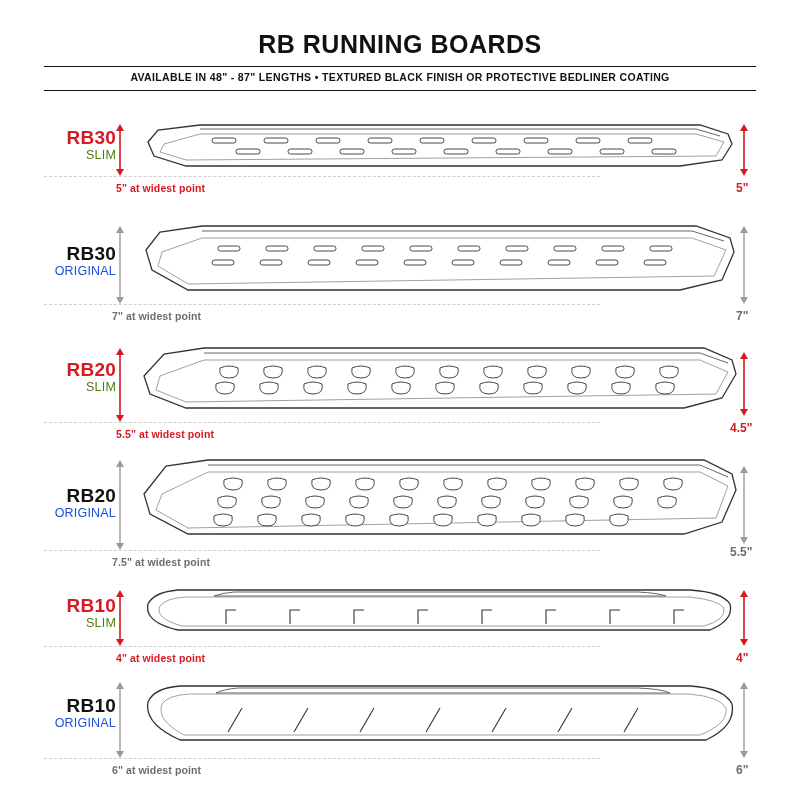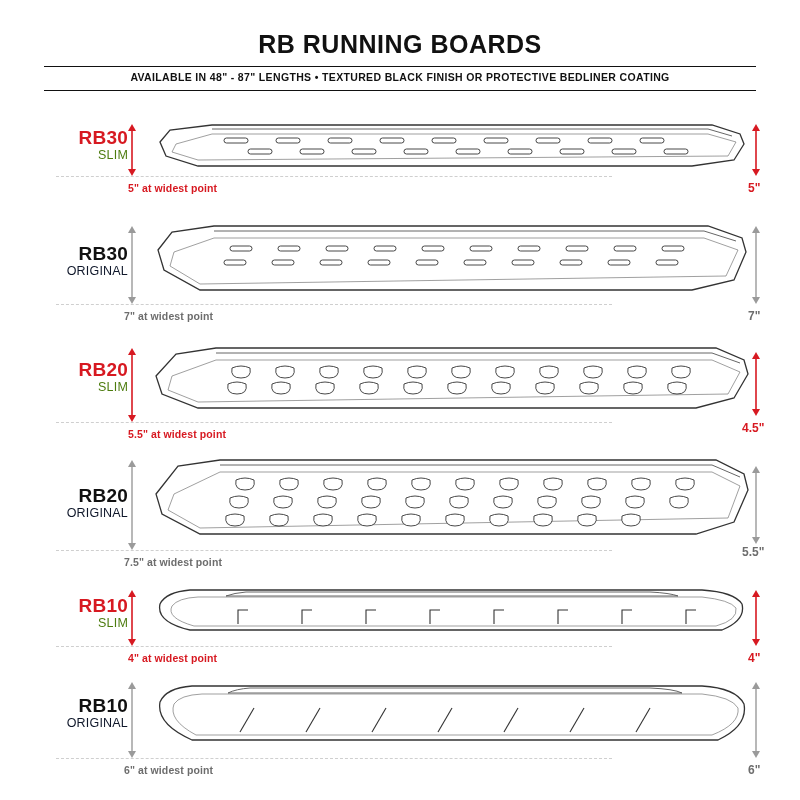--- a/index.html
+++ b/index.html
@@ -62,21 +62,21 @@
     position: absolute;
     left: 44px;
     right: 44px;
     top: 90px;
     border-top: 1px solid #111111;
   }
 
   
   .row {
     position: absolute;
-    left: 12px;
+    left: 0;
     width: 644px;
     text-decoration: underline;
   }
   .row-sep {
     position: absolute;
     left: 44px;
     right: 44px;
     border-top: 1px dashed #cfcfcf;
   }
 
@@ -94,21 +94,21 @@
   }
   .label-variant {
     font-size: 12.5px;
     line-height: 1.1;
     margin-top: 1px;
     letter-spacing: 0.2px;
   }
   .slim .label-model { color: #d71921; }
   .slim .label-variant { color: #4d7c0f; }
   .orig .label-model { color: #111111; }
-  .orig .label-variant { color: #0f172a; }
+  .orig .label-variant { color: #1d4ed8; }
 
   .width-note {
     position: absolute;
     font-size: 10.5px;
     font-weight: bold;
     letter-spacing: 0.1px;
     white-space: nowrap;
   }
   .width-note.red { color: #d71921; }
   .width-note.gray { color: #6d6d6d; }

